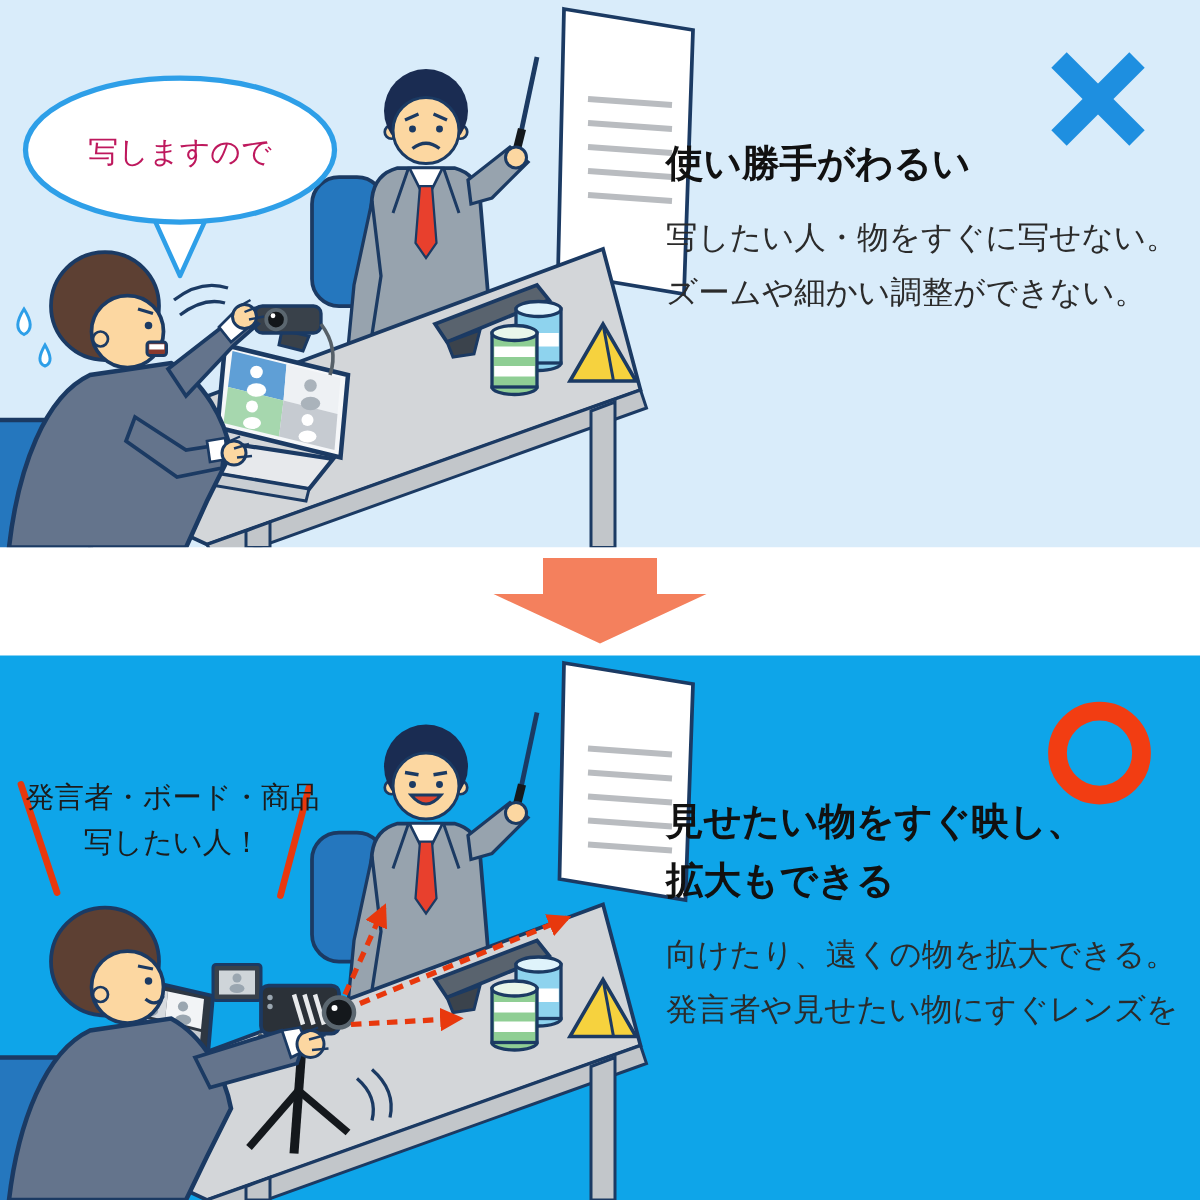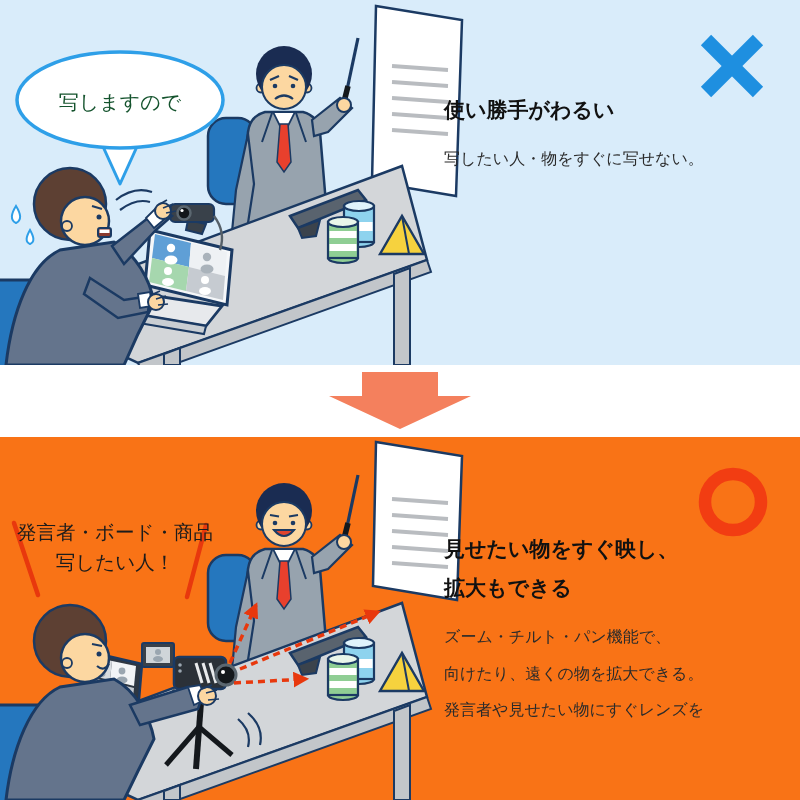--- a/index.html
+++ b/index.html
@@ -1,32 +1,32 @@
 <!DOCTYPE html>
 <html><head>
 <meta charset="utf-8">
 <style>
   html,body{margin:0;padding:0;}
   .stage{position:relative;width:800px;height:800px;overflow:hidden;background:#ffffff;
          font-family:"Liberation Sans","DejaVu Sans",sans-serif;}
   .panel{position:absolute;left:0;width:800px;overflow:hidden;}
   .panel.top{top:0;height:365px;background:#d9ecfa;}
-  .panel.bottom{top:437px;height:363px;background:#f97316;}
+  .panel.bottom{top:437px;height:363px;background:#0ea5e9;}
   .transition{position:absolute;top:365px;left:0;width:800px;height:72px;background:#ffffff;}
   .scene{position:absolute;top:0;left:0;}
   .bubble-text{position:absolute;left:17px;top:71px;width:206px;height:62px;
     display:flex;flex-direction:column;align-items:center;justify-content:center;
-    font-size:20px;line-height:29px;color:#14532d;font-weight:500;text-align:center;}
+    font-size:20px;line-height:29px;color:#be185d;font-weight:500;text-align:center;}
   .callout-text{position:absolute;left:14px;top:80px;width:202px;
     font-size:19.5px;line-height:30px;color:#1c1c1c;font-weight:500;text-align:center;}
   .desc{position:absolute;left:444px;width:350px;color:#222;}
   .desc.top-desc{top:90px;}
   .desc.bottom-desc{top:92px;}
-  .desc h2{margin:0;font-size:21px;line-height:39px;font-weight:bold;color:#111;}
-  .desc .body{margin-top:12px;font-size:16px;line-height:36.5px;color:#2b2b2b;}
+  .desc h2{margin:0;font-size:25px;line-height:39px;font-weight:bold;color:#111;}
+  .desc .body{margin-top:12px;font-size:21px;line-height:36.5px;color:#2b2b2b;}
   .desc .body span{display:block;}
   .desc h2 span{display:block;}
 </style>
 </head>
 <body>
 
 <div class="stage">
 
   <section class="panel top">
     <svg class="scene" width="800" height="365" viewBox="0 0 800 365">
@@ -154,20 +154,21 @@
     </svg>
 
     <div class="bubble-text">
       <span>写しますので</span>
     </div>
 
     <div class="desc top-desc">
       <h2>使い勝手がわるい</h2>
       <div class="body">
         <span>写したい人・物をすぐに写せない。</span>
+        <span>ズームや細かい調整ができない。</span>
       </div>
     </div>
   </section>
 
   <div class="transition">
     <svg width="800" height="72" viewBox="0 0 800 72">
       <polygon points="362,7 438,7 438,31 471,31 400,64 329,31 362,31" fill="#f4805d"></polygon>
     </svg>
   </div>
 
@@ -308,20 +309,19 @@
       <span style="display:block">発言者・ボード・商品</span>
       <span style="display:block">写したい人！</span>
     </div>
 
     <div class="desc bottom-desc">
       <h2>
         <span>見せたい物をすぐ映し、</span>
         <span>拡大もできる</span>
       </h2>
       <div class="body">
-        <span>ズーム・チルト・パン機能で、</span>
         <span>向けたり、遠くの物を拡大できる。</span>
         <span>発言者や見せたい物にすぐレンズを</span>
       </div>
     </div>
   </section>
 
 </div>
 
 </body></html>

